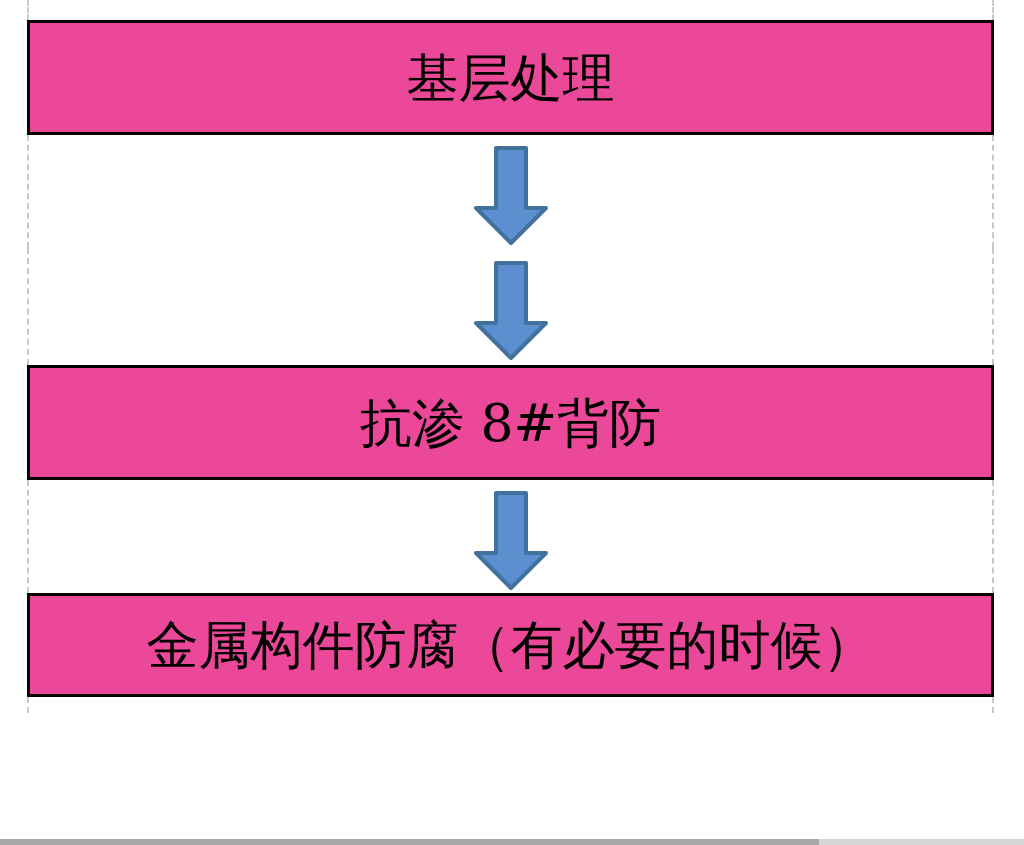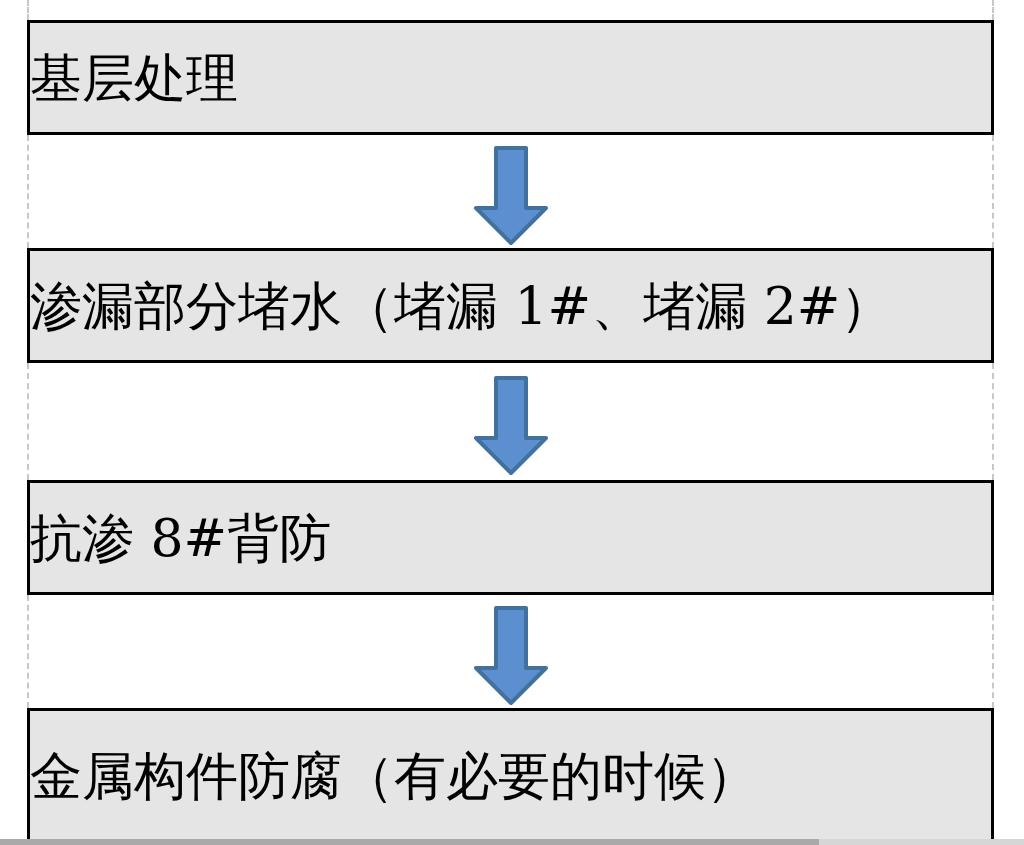--- a/index.html
+++ b/index.html
@@ -27,26 +27,27 @@
     height: 20px;
     box-sizing: border-box;
     border-left: 2px dashed #c8c8c8;
     border-right: 2px dashed #c8c8c8;
   }
   .stub.bottom { height: 16px; }
   .box {
     box-sizing: border-box;
     height: 115px;
     border: 3px solid #000000;
-    background: #e5e5e5;
+    background: #ec4899;
     display: flex;
     align-items: center;
+    justify-content: center;
     text-align: center;
   }
-  .box.last { height: 136px; }
+  .box.last { height: 104px; }
   .box .label {
     font-size: 52px;
     line-height: 1;
     color: #000000;
     white-space: nowrap;
   }
   .gap {
     box-sizing: border-box;
     height: 113px;
     border-left: 2px dashed #c8c8c8;
@@ -94,23 +95,20 @@
     <div class="box">
       <span class="label">基层处理</span>
     </div>
 
     <div class="gap">
       <svg class="arrow-svg" width="76" height="100" viewBox="0 0 76 100" xmlns="http://www.w3.org/2000/svg">
         <path class="arrow-shape" d="M 23,2 L 53,2 L 53,62 L 73,62 L 38,97 L 3,62 L 23,62 Z"></path>
       </svg>
     </div>
 
-    <div class="box">
-      <span class="label">渗漏部分堵水（堵漏 1#、堵漏 2#）</span>
-    </div>
 
     <div class="gap g2">
       <svg class="arrow-svg" width="76" height="100" viewBox="0 0 76 100" xmlns="http://www.w3.org/2000/svg">
         <path class="arrow-shape" d="M 23,2 L 53,2 L 53,62 L 73,62 L 38,97 L 3,62 L 23,62 Z"></path>
       </svg>
     </div>
 
     <div class="box">
       <span class="label">抗渗 8#背防</span>
     </div>

